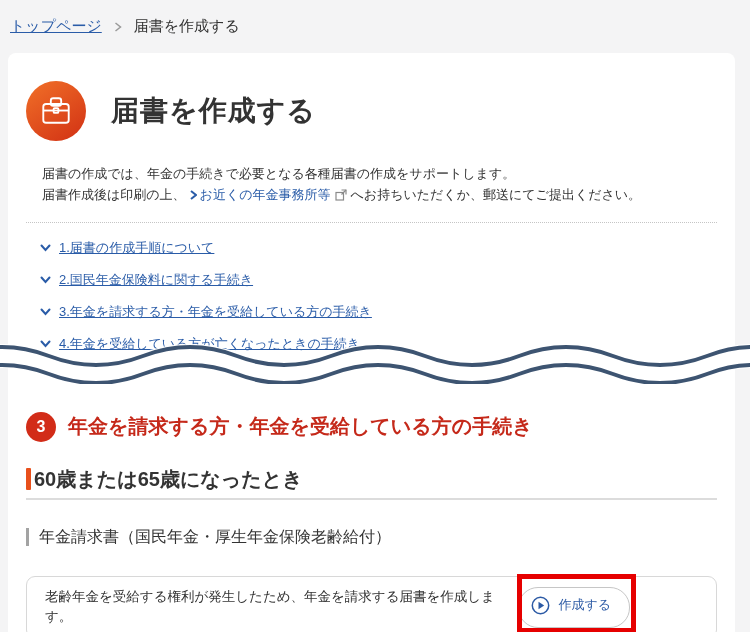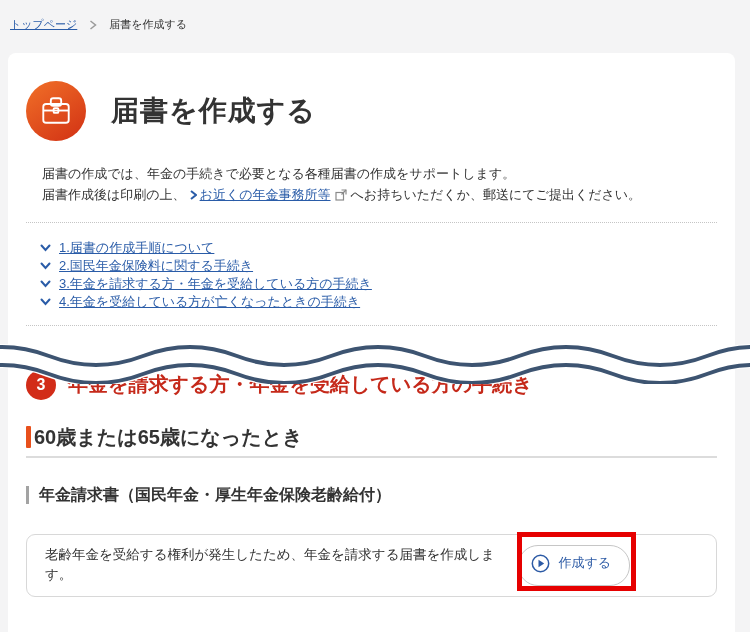--- a/index.html
+++ b/index.html
@@ -2,62 +2,62 @@
 <html lang="ja"><head>
 <meta charset="utf-8">
 <style>
   html,body{margin:0;padding:0;}
   .page{
     position:relative;width:750px;height:632px;overflow:hidden;
     background:#f4f4f5;color:#333;
     font-family:"Liberation Sans","DejaVu Sans",sans-serif;
   }
   
-  .breadcrumb{display:flex;gap:12px;padding:17px 0 0 10px;font-size:11px;}
+  .breadcrumb{display:flex;gap:12px;padding:17px 0 0 10px;font-size:15px;}
   .breadcrumb a{color:#2a5ca8;text-decoration:underline;cursor:pointer;}
   .crumb-sep{display:flex;align-items:center;}
   
   .card{
     position:absolute;left:8px;right:15px;top:53px;bottom:0;
     background:#fff;border-radius:8px 8px 0 0;
     padding:28px 18px 0;box-sizing:border-box;
   }
   .page-header{display:flex;align-items:center;gap:25px;}
   .icon-circle{
     width:60px;height:60px;border-radius:50%;flex:none;
     background:linear-gradient(145deg,#ee6a26 10%,#d63a17 85%);
     display:flex;align-items:center;justify-content:center;
   }
   .page-title{font-size:28px;font-weight:600;margin:0;letter-spacing:1px;color:#333;}
   .intro{margin:22px 16px 0;font-size:13px;line-height:1.65;}
   .inline-link{color:#2a5ca8;text-decoration:none;cursor:pointer;white-space:nowrap;}
-  .inline-link .lbl{text-decoration:underline;}
+  .inline-link .lbl{}
   .inline-link svg{vertical-align:-1px;margin:0 3px 0 4px;}
   .ext-icon{vertical-align:-2px;margin:0 4px;}
   
   .toc{
     margin-top:16px;padding:16px 8px 14px 14px;
     border-top:1px dotted #c5c5c5;border-bottom:1px dotted #c5c5c5;
-    display:flex;flex-direction:column;gap:0;
+    display:flex;flex-direction:column;gap:14px;
   }
   .toc-link{display:flex;align-items:center;gap:8px;font-size:13px;color:#2a5ca8;text-decoration:none;cursor:pointer;line-height:18px;}
   .toc-link .lbl{text-decoration:underline;}
   
   .section-heading{margin-top:44px;display:flex;align-items:center;gap:12px;}
   .badge{
     width:30px;height:30px;border-radius:50%;background:#d22c18;color:#fff;flex:none;
     font-size:16px;font-weight:bold;display:flex;align-items:center;justify-content:center;
   }
   .section-title{font-size:20px;font-weight:bold;color:#c5291a;margin:0;text-align:center;}
   
   .subsection-wrap{margin-top:24px;border-bottom:2px solid #dcdcdc;padding-bottom:5px;}
   .subsection{display:flex;align-items:center;gap:3px;font-size:20px;font-weight:700;margin:0;color:#333;}
   .accent-bar{width:5px;height:22px;background:#e8501c;border-radius:1px;flex:none;}
   
-  .group-title{margin:27px 0 0;display:flex;align-items:center;gap:10px;font-size:16px;font-weight:700;color:#333;}
+  .group-title{margin:27px 0 0;display:flex;align-items:center;gap:10px;font-size:16px;font-weight:400;color:#333;}
   .gray-bar{width:3px;height:18px;background:#a3a3a3;flex:none;}
   
   .item-card{
     position:relative;margin-top:28px;min-height:55px;box-sizing:border-box;
     border:1px solid #d8d8d8;border-radius:9px;background:#fff;
     display:flex;align-items:center;justify-content:space-between;
     padding:10px 18px;
   }
   .item-desc{font-size:13.5px;margin:0;line-height:1.5;}
   .create-btn{

